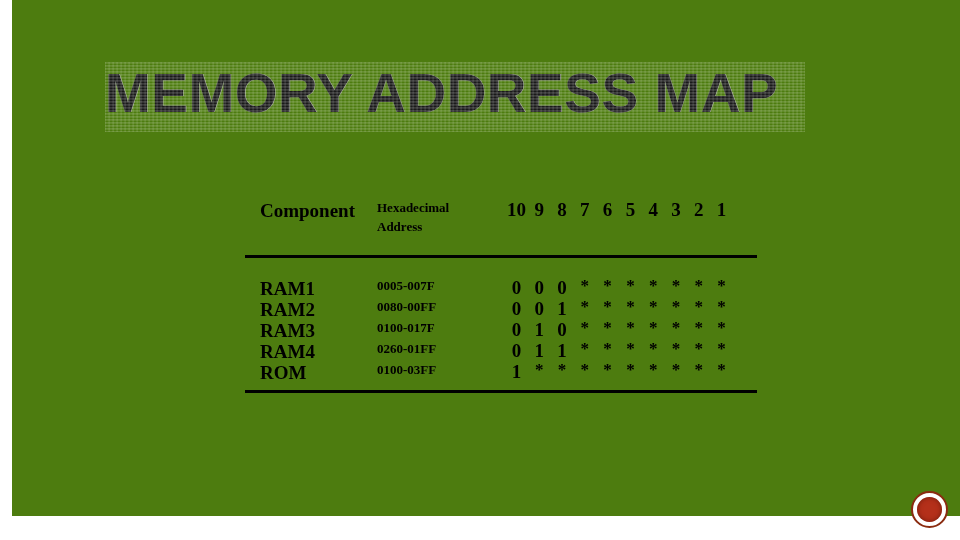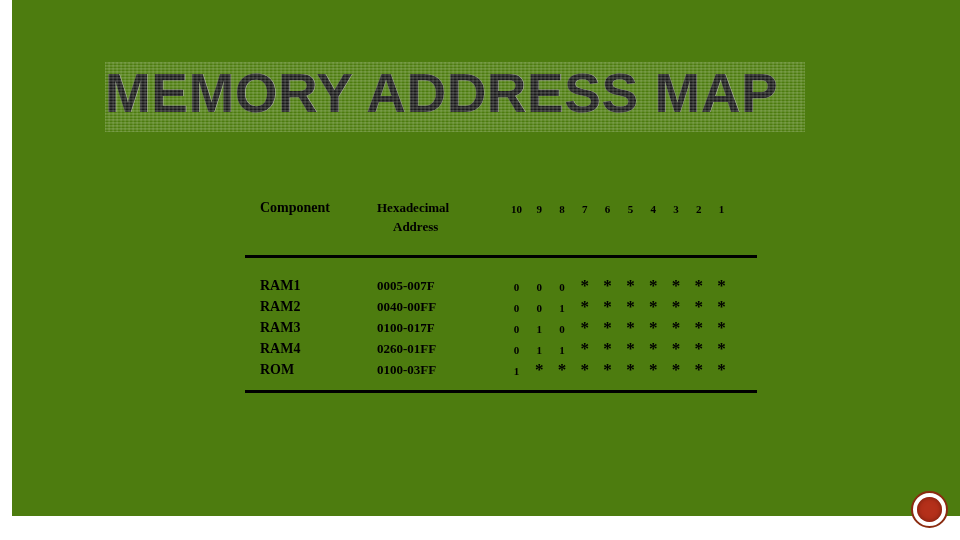--- a/index.html
+++ b/index.html
@@ -95,52 +95,51 @@
     position: relative;
     height: 21px;
   }
 
   
   .col-component {
     position: absolute;
     left: 15px;
     top: 0;
     font-weight: 700;
-    font-size: 14px;
+    font-size: 19px;
     color: #000000;
     white-space: nowrap;
   }
   .col-address {
     position: absolute;
     left: 132px;
     top: 0;
     font-weight: 700;
     font-size: 13px;
     color: #000000;
     white-space: nowrap;
   }
   .col-address .addr-line2 {
     display: block;
     margin-top: 3px;
-    margin-left: 16px;
   }
 
   .bits {
     position: absolute;
     left: 260px;
     top: 0;
     width: 228px;
     display: flex;
     flex-direction: row;
   }
   .bit-cell {
     width: 25.3px;
     text-align: center;
     font-weight: 700;
-    font-size: 11px;
+    font-size: 19px;
     color: #000000;
     line-height: 19px;
   }
   .bit-cell.star {
     font-size: 17px;
     line-height: 14px;
     position: relative;
     top: 1px;
   }
 
@@ -217,21 +216,21 @@
           <div class="bit-cell star">*</div>
           <div class="bit-cell star">*</div>
           <div class="bit-cell star">*</div>
           <div class="bit-cell star">*</div>
           <div class="bit-cell star">*</div>
         </div>
       </div>
 
       <div class="row">
         <div class="col-component">RAM2</div>
-        <div class="col-address">0040-00FF</div>
+        <div class="col-address">0080-00FF</div>
         <div class="bits">
           <div class="bit-cell">0</div>
           <div class="bit-cell">0</div>
           <div class="bit-cell">1</div>
           <div class="bit-cell star">*</div>
           <div class="bit-cell star">*</div>
           <div class="bit-cell star">*</div>
           <div class="bit-cell star">*</div>
           <div class="bit-cell star">*</div>
           <div class="bit-cell star">*</div>

